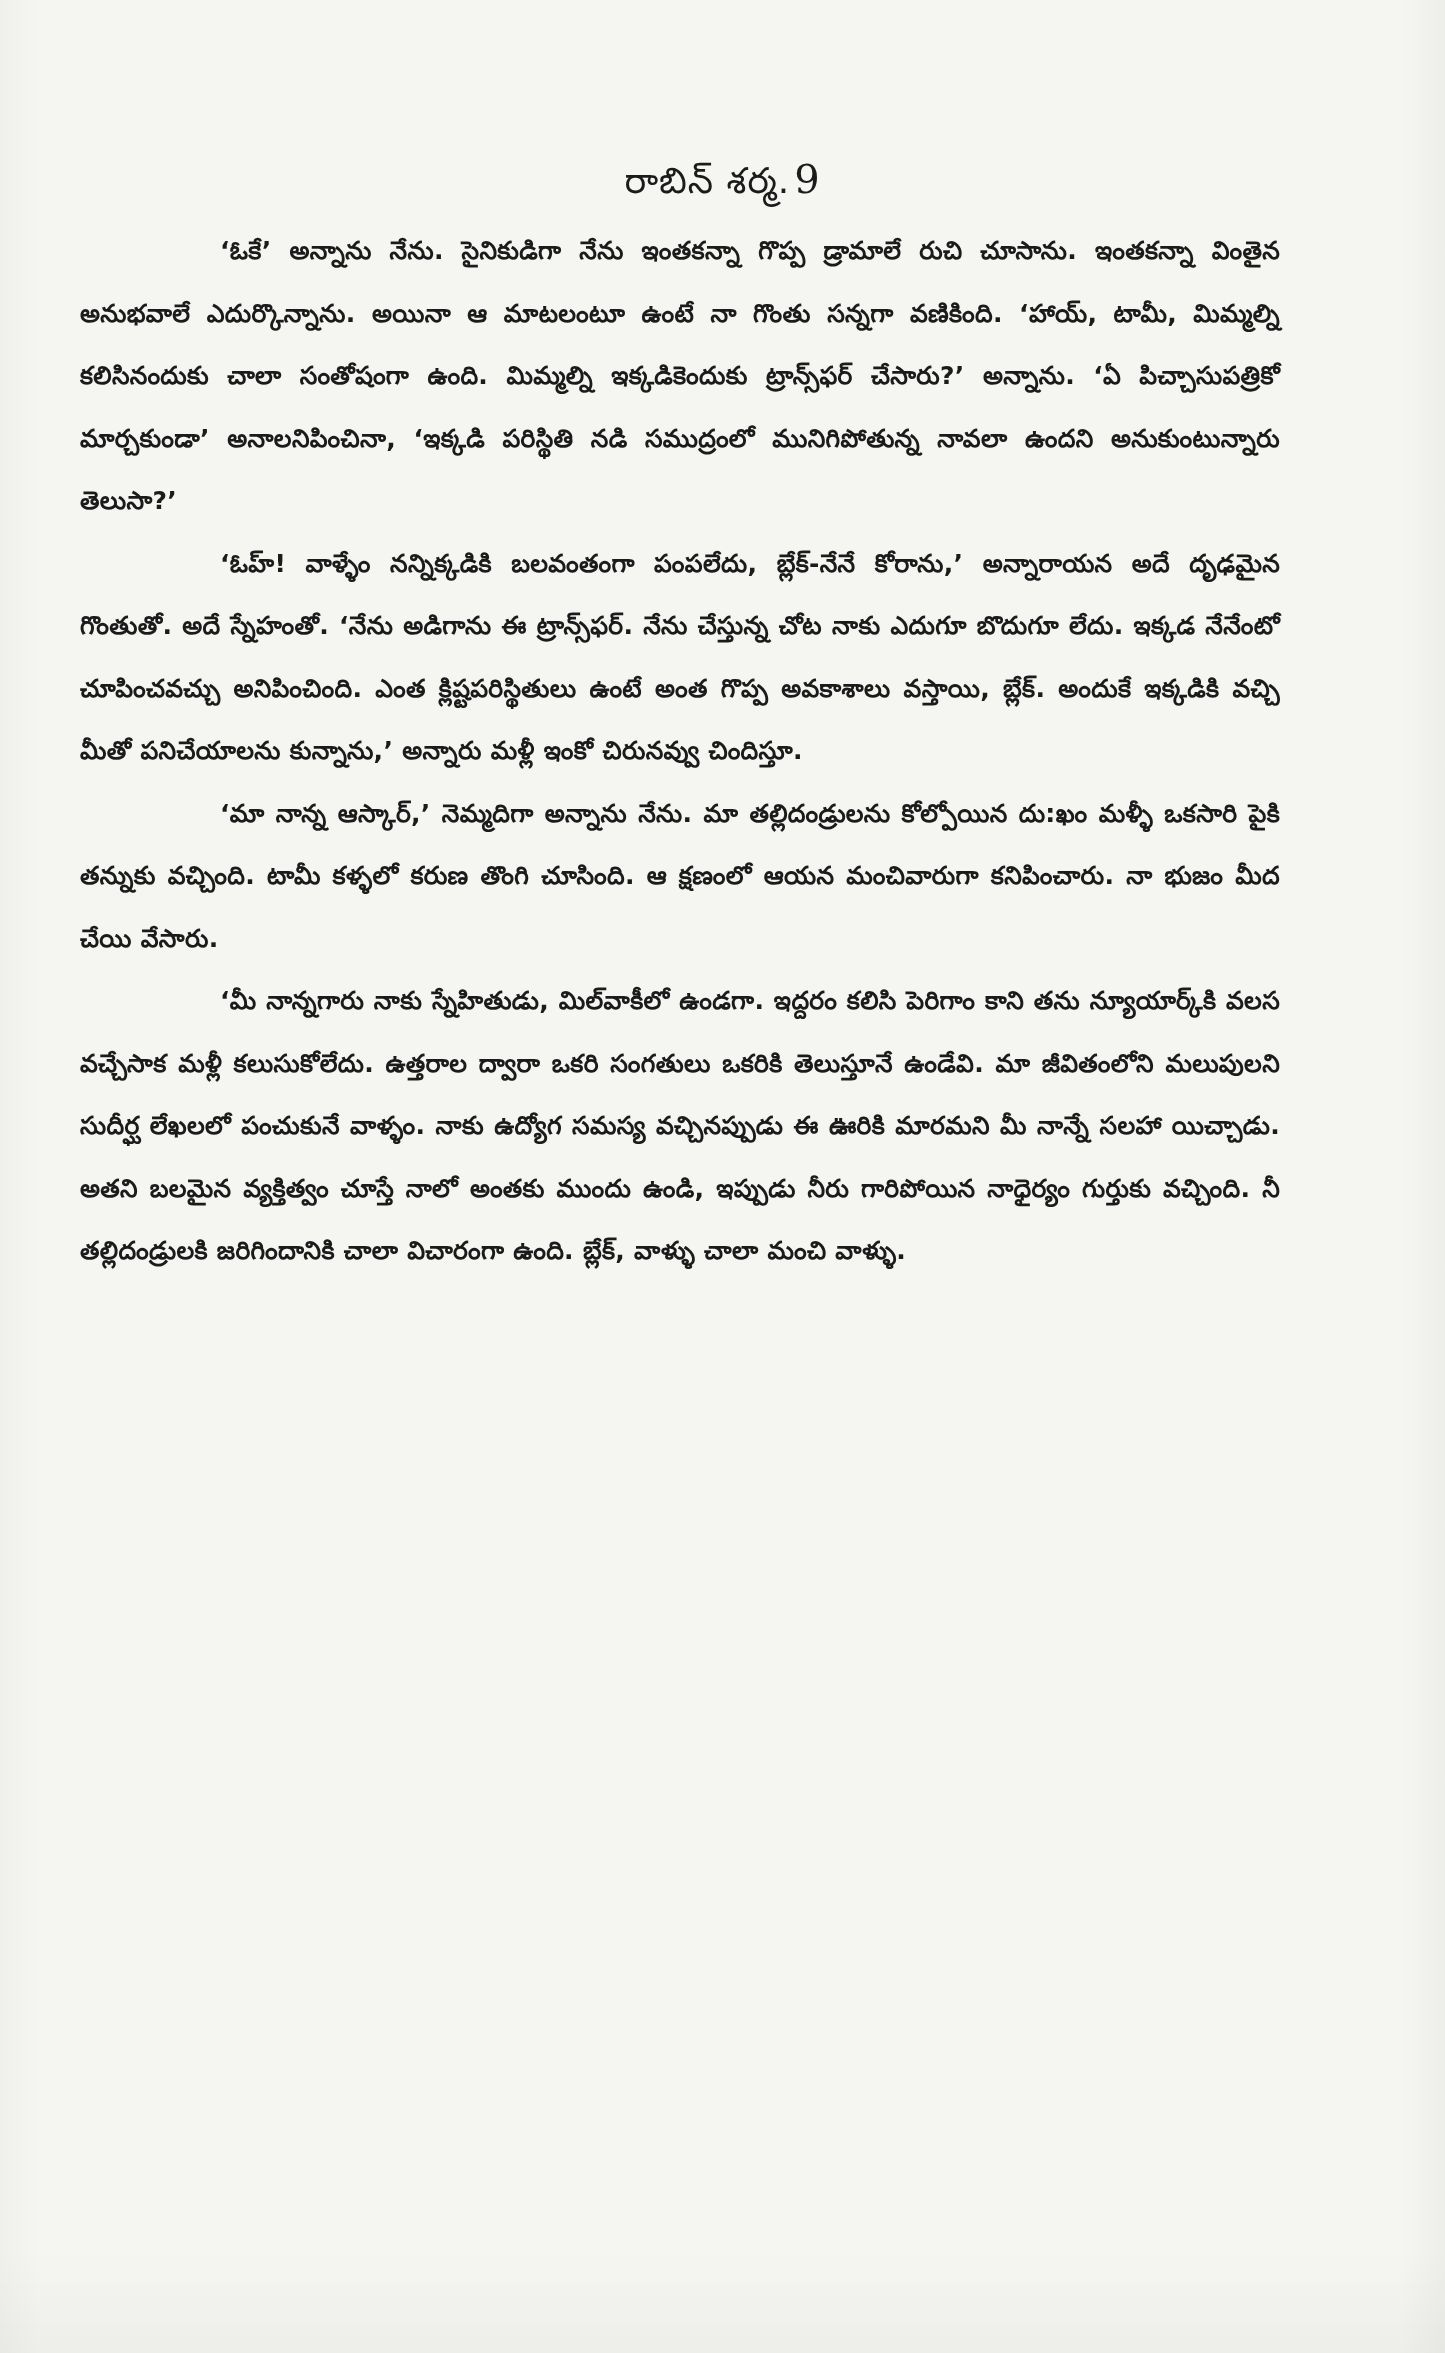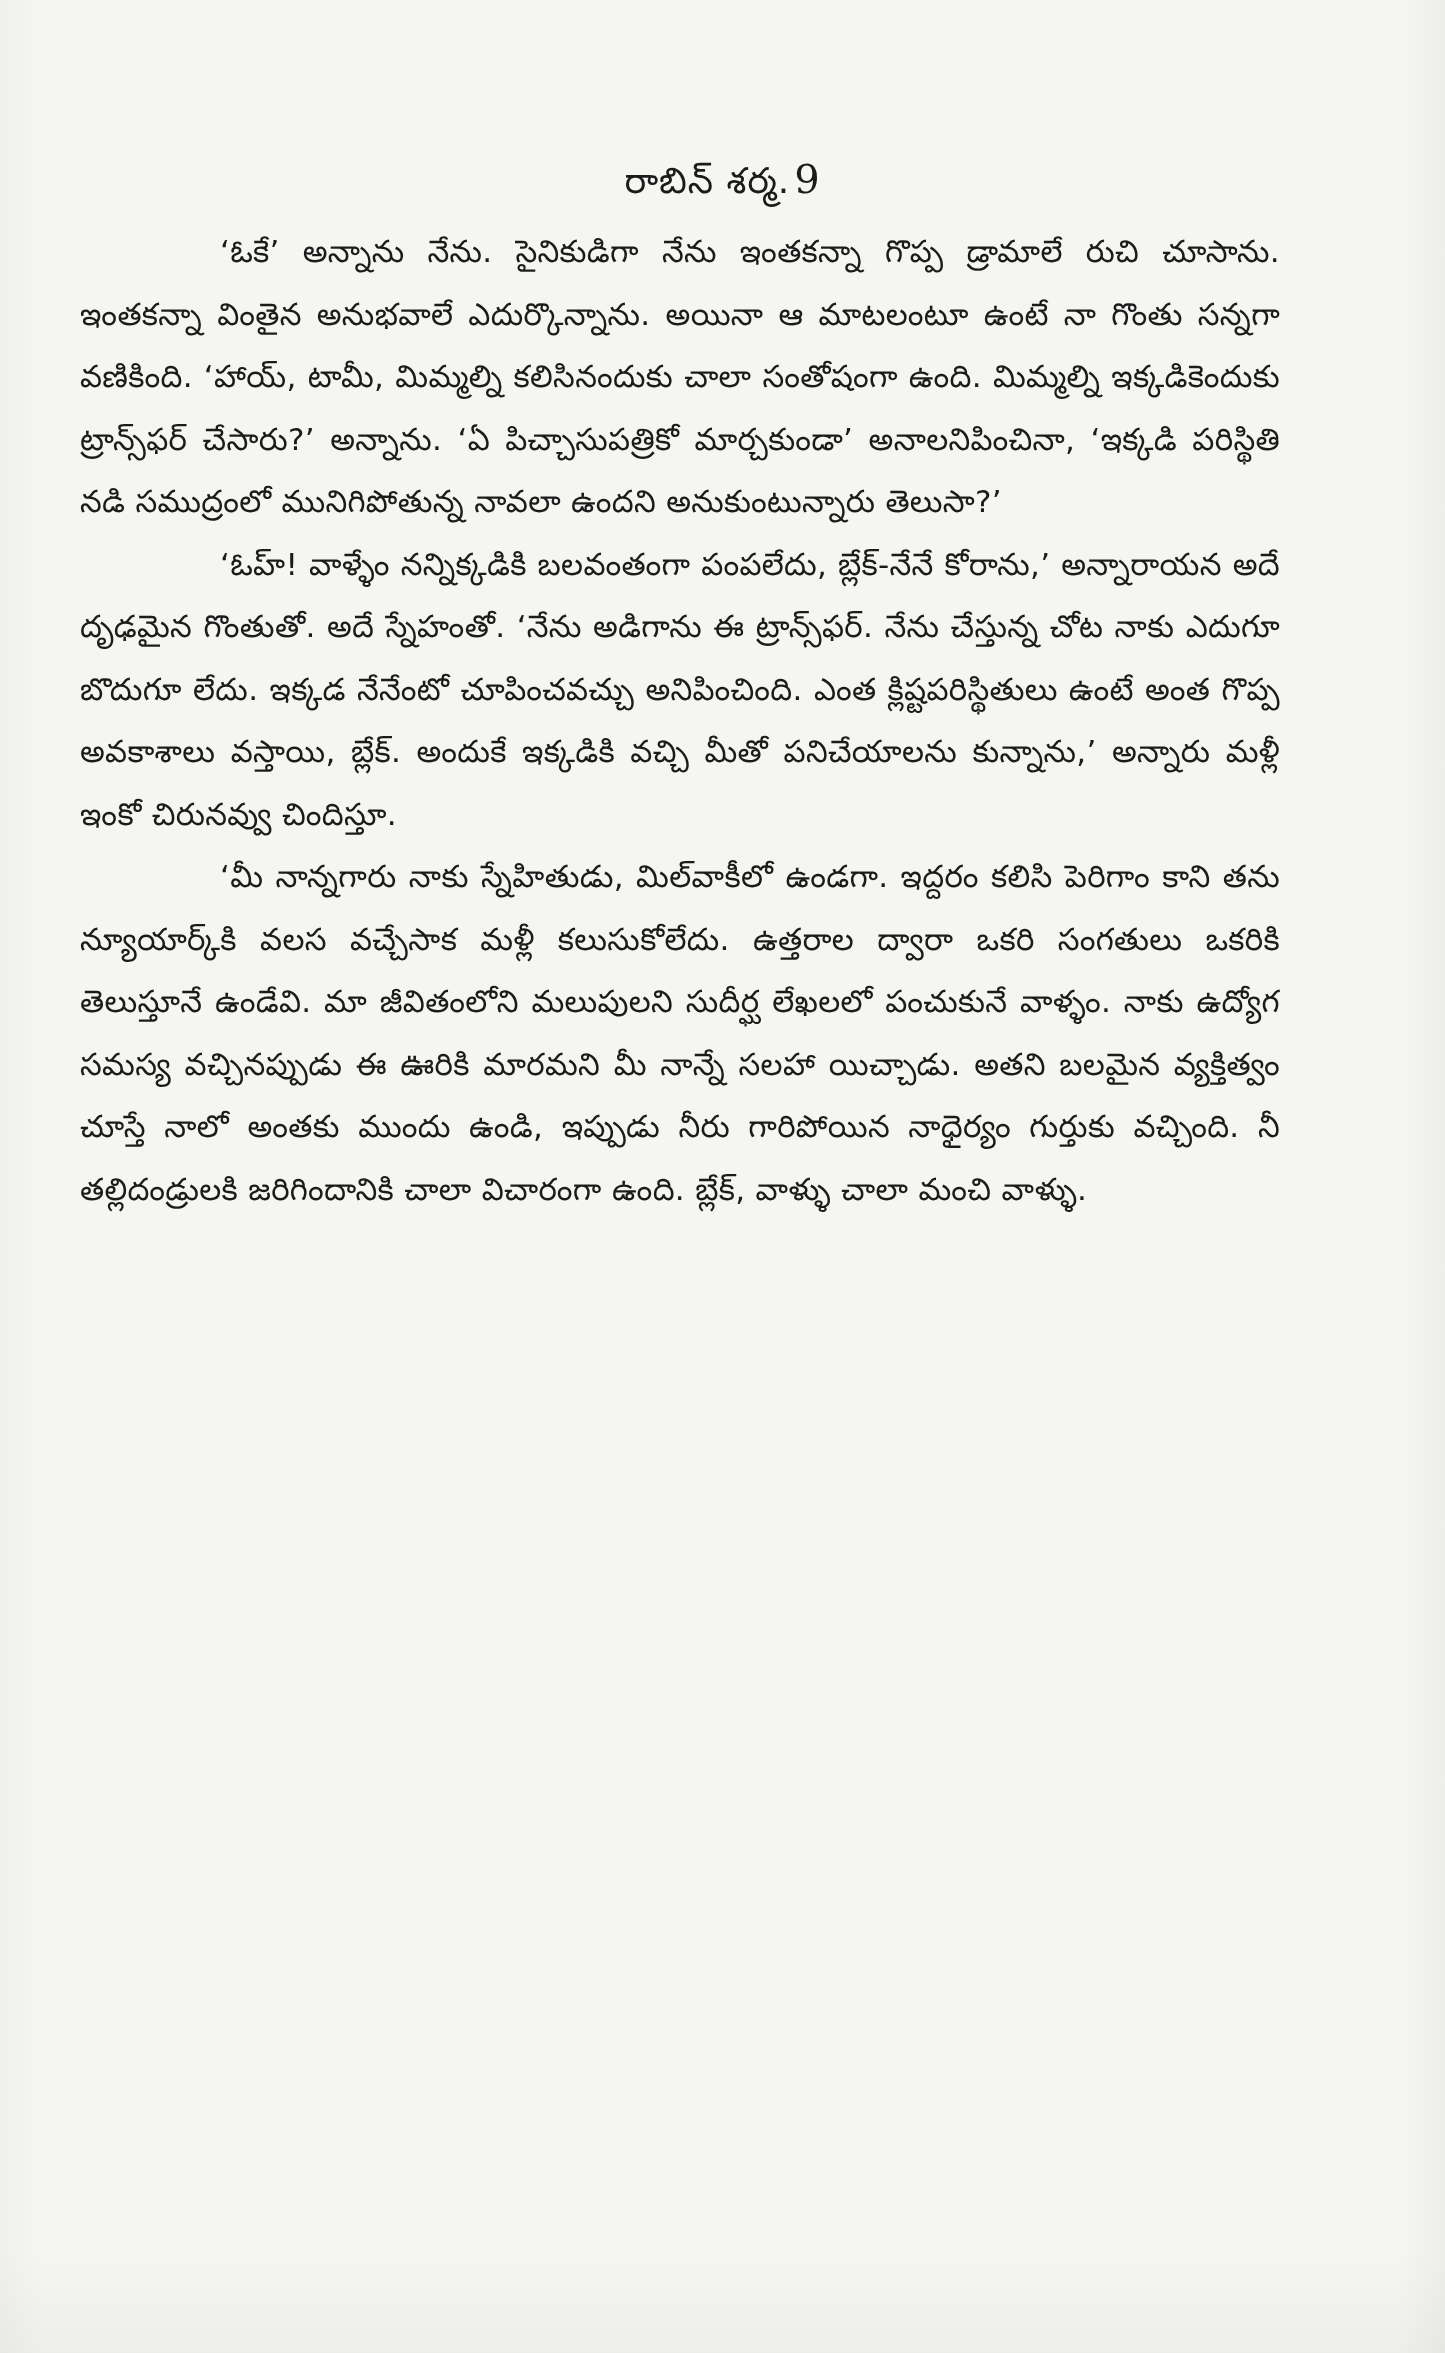--- a/index.html
+++ b/index.html
@@ -38,39 +38,41 @@
     .header .page-number {
       font-family: "DejaVu Serif", "Liberation Serif", serif;
       font-size: 40px;
       margin-left: 4px;
     }
     .body-text {
       position: absolute;
       top: 216px;
       left: 80px;
       width: 1200px;
-      font-size: 31px;
+      font-size: 25px;
       line-height: 62.5px;
       letter-spacing: 0.3px;
+      font-weight: bold;
     }
     .para {
       margin: 0;
       text-align: justify;
       text-align-last: left;
       text-indent: 140px;
     }
   </style>
 </head>
 <body>
 
 <div class="page">
 
   <div class="header">
     <span>రాబిన్ శర్మ</span><span>.</span><span class="page-number">9</span>
   </div>
 
   <div class="body-text">
     <p class="para">‘ఓకే’ అన్నాను నేను. సైనికుడిగా నేను ఇంతకన్నా గొప్ప డ్రామాలే రుచి చూసాను. ఇంతకన్నా వింతైన అనుభవాలే ఎదుర్కొన్నాను. అయినా ఆ మాటలంటూ ఉంటే నా గొంతు సన్నగా వణికింది. ‘హాయ్, టామీ, మిమ్మల్ని కలిసినందుకు చాలా సంతోషంగా ఉంది. మిమ్మల్ని ఇక్కడికెందుకు ట్రాన్స్‌ఫర్ చేసారు?’ అన్నాను. ‘ఏ పిచ్చాసుపత్రికో మార్చకుండా’ అనాలనిపించినా, ‘ఇక్కడి పరిస్థితి నడి సముద్రంలో మునిగిపోతున్న నావలా ఉందని అనుకుంటున్నారు తెలుసా?’</p>
     <p class="para">‘ఓహ్! వాళ్ళేం నన్నిక్కడికి బలవంతంగా పంపలేదు, బ్లేక్-నేనే కోరాను,’ అన్నారాయన అదే దృఢమైన గొంతుతో. అదే స్నేహంతో. ‘నేను అడిగాను ఈ ట్రాన్స్‌ఫర్. నేను చేస్తున్న చోట నాకు ఎదుగూ బొదుగూ లేదు. ఇక్కడ నేనేంటో చూపించవచ్చు అనిపించింది. ఎంత క్లిష్టపరిస్థితులు ఉంటే అంత గొప్ప అవకాశాలు వస్తాయి, బ్లేక్. అందుకే ఇక్కడికి వచ్చి మీతో పనిచేయాలను కున్నాను,’ అన్నారు మళ్లీ ఇంకో చిరునవ్వు చిందిస్తూ.</p>
+    <p class="para">‘మా నాన్న ఆస్కార్,’ నెమ్మదిగా అన్నాను నేను. మా తల్లిదండ్రులను కోల్పోయిన దు:ఖం మళ్ళీ ఒకసారి పైకి తన్నుకు వచ్చింది. టామీ కళ్ళలో కరుణ తొంగి చూసింది. ఆ క్షణంలో ఆయన మంచివారుగా కనిపించారు. నా భుజం మీద చేయి వేసారు.</p>
     <p class="para">‘మీ నాన్నగారు నాకు స్నేహితుడు, మిల్‌వాకీలో ఉండగా. ఇద్దరం కలిసి పెరిగాం కాని తను న్యూయార్క్‌కి వలస వచ్చేసాక మళ్లీ కలుసుకోలేదు. ఉత్తరాల ద్వారా ఒకరి సంగతులు ఒకరికి తెలుస్తూనే ఉండేవి. మా జీవితంలోని మలుపులని సుదీర్ఘ లేఖలలో పంచుకునే వాళ్ళం. నాకు ఉద్యోగ సమస్య వచ్చినప్పుడు ఈ ఊరికి మారమని మీ నాన్నే సలహా యిచ్చాడు. అతని బలమైన వ్యక్తిత్వం చూస్తే నాలో అంతకు ముందు ఉండి, ఇప్పుడు నీరు గారిపోయిన నాధైర్యం గుర్తుకు వచ్చింది. నీ తల్లిదండ్రులకి జరిగిందానికి చాలా విచారంగా ఉంది. బ్లేక్, వాళ్ళు చాలా మంచి వాళ్ళు.</p>
   </div>
 
 </div>
 
 </body></html>

